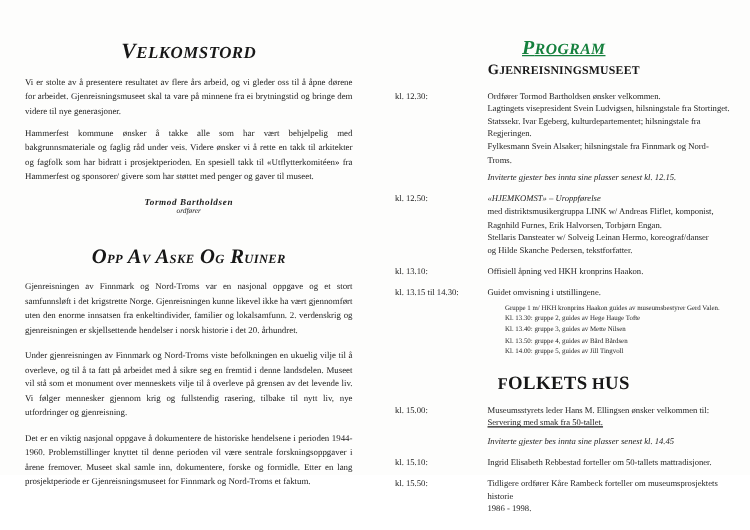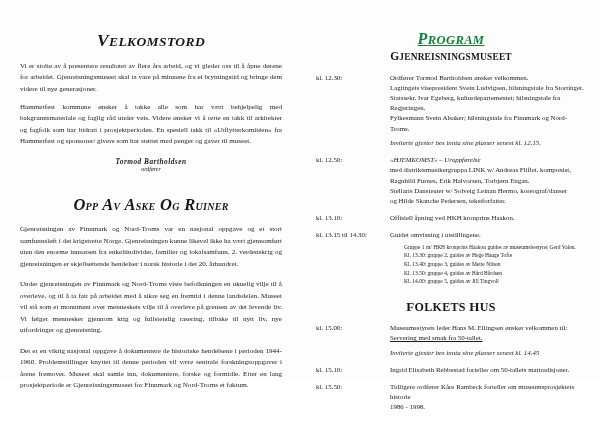--- a/index.html
+++ b/index.html
@@ -90,21 +90,21 @@
   .prog-head .p-sub .sc { font-size: 9.4px; }
   .venue-head {
     text-align: center;
     font-family: "Liberation Serif", serif;
     font-weight: bold;
     font-size: 13px;
     letter-spacing: 0.3px;
     margin: 13px 0 8px 0;
     color: #171717;
   }
-  .venue-head .sc { font-size: 12px; margin-top: 13px; }
+  .venue-head .sc { font-size: 15px; margin-top: 13px; }
 
   
   p.body {
     font-size: 7.1px;
     line-height: 1.62;
     text-align: justify;
     margin: 0 0 6.5px 0;
     color: #1d1d1d;
     hyphens: auto;
   }

